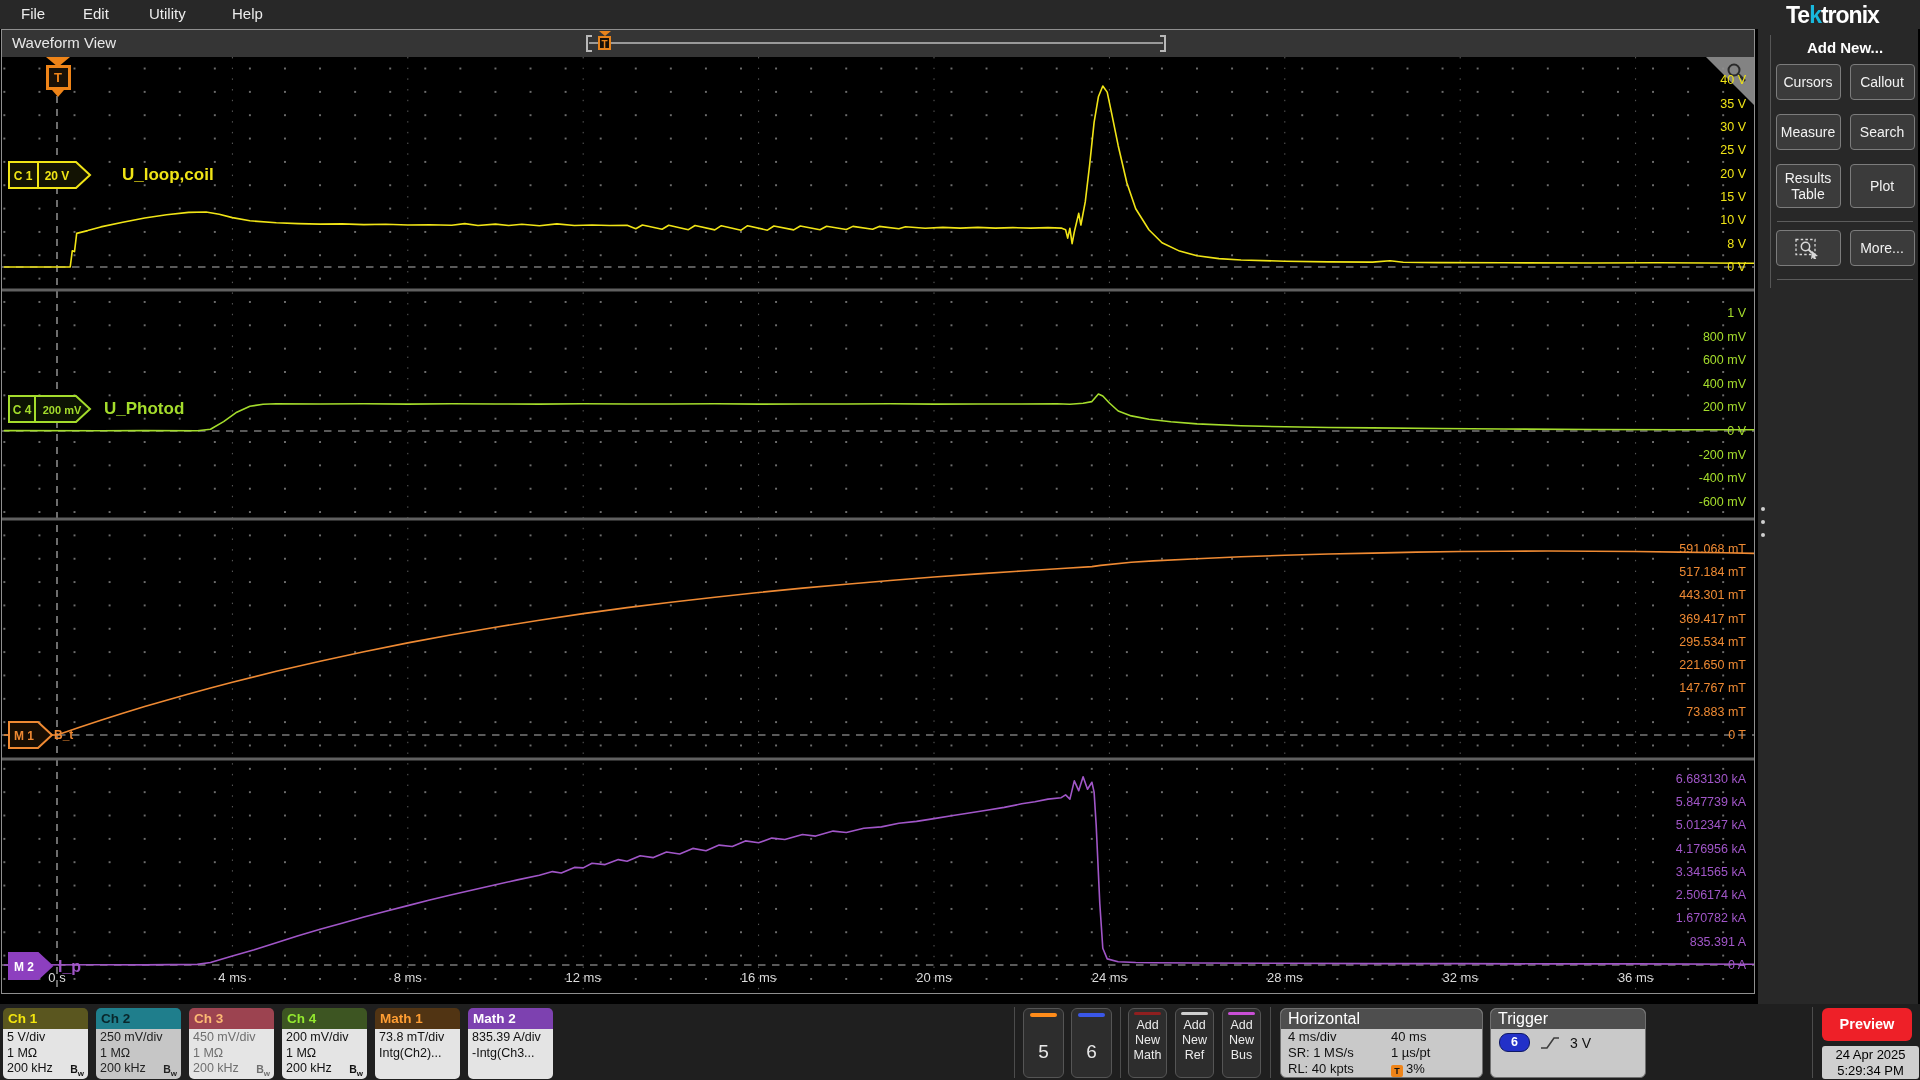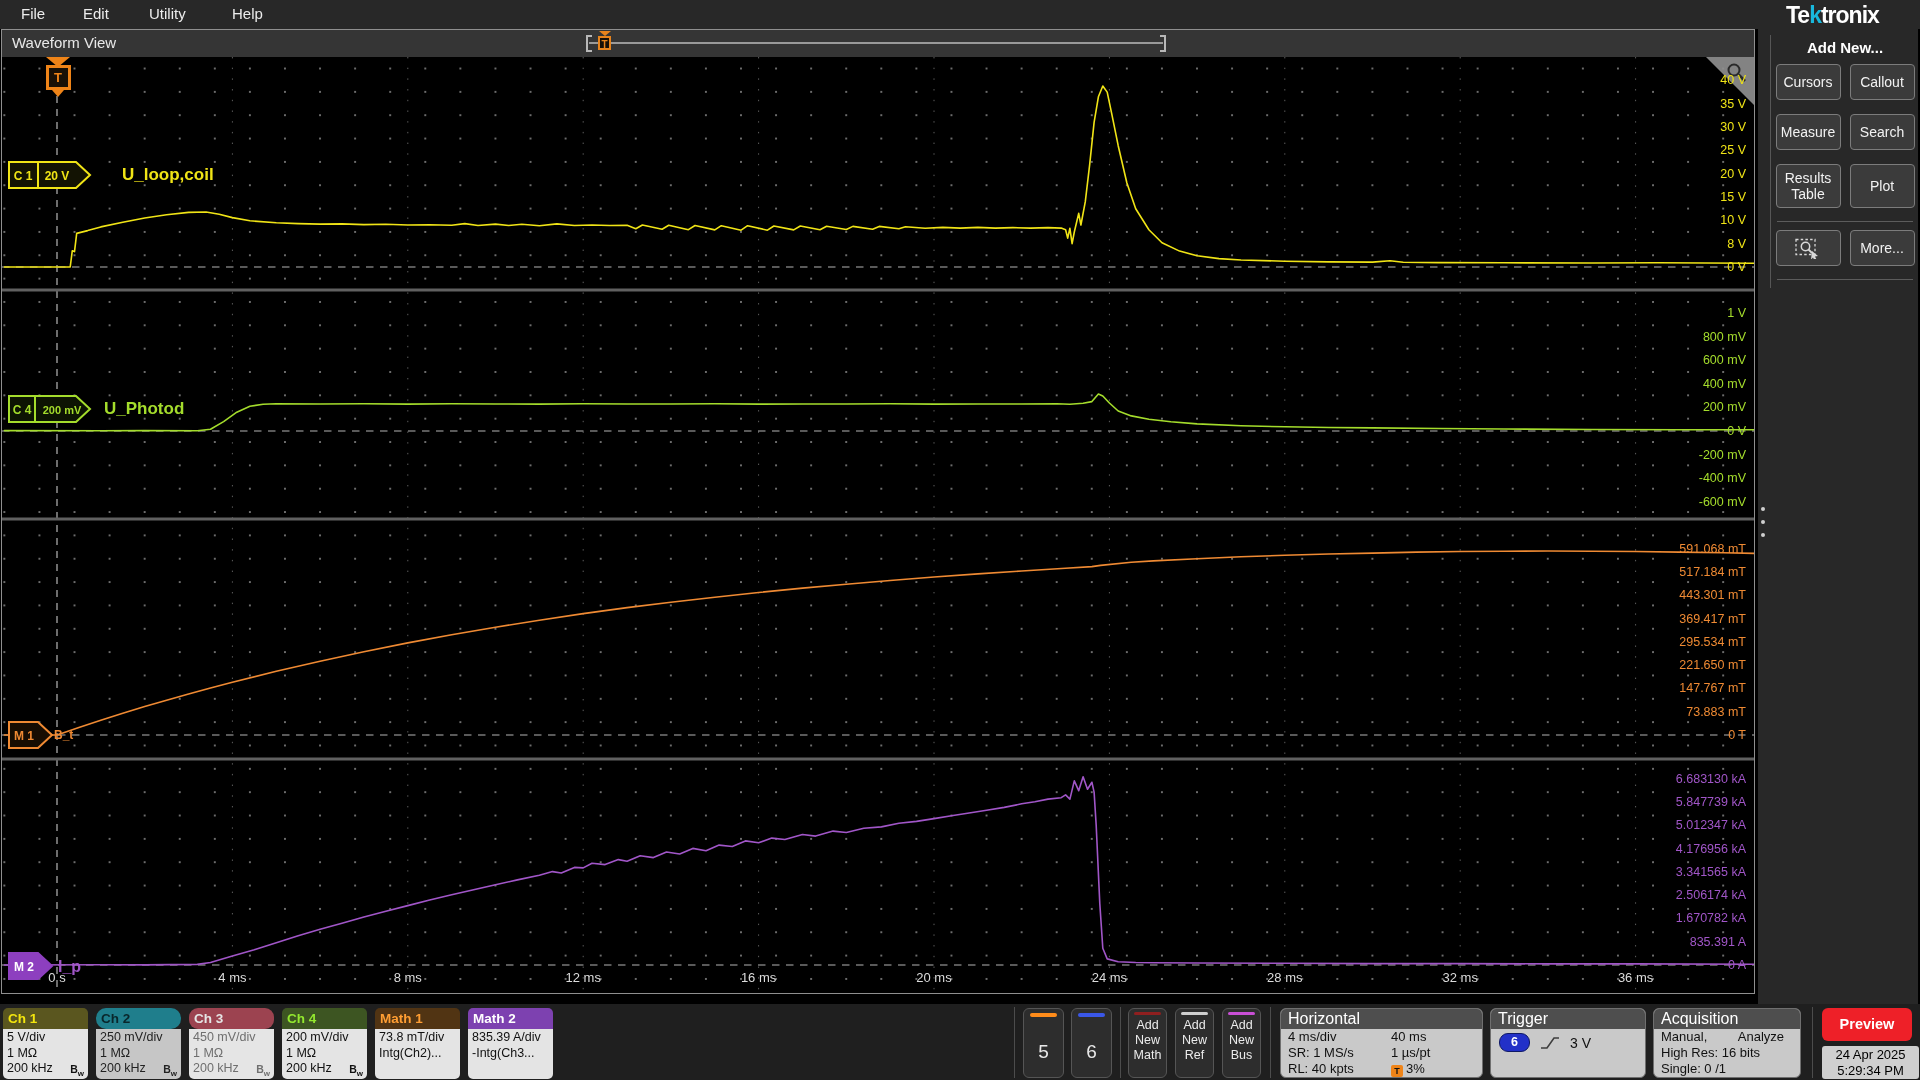--- a/index.html
+++ b/index.html
@@ -267,29 +267,29 @@
   <div id="badges">
       <div class="badge">
         <div class="bhead" style="background: rgb(90, 86, 31); color: rgb(243, 229, 14);">Ch 1</div>
         <div class="bbody" style="background: rgb(228, 228, 228); color: rgb(17, 17, 17);">
           <div class="brow">5 V/div</div>
           <div class="brow">1 MΩ</div>
           <div class="brow">200 kHz<span class="bw">B<sub>w</sub></span></div>
         </div>
       </div>
       <div class="badge">
-        <div class="bhead" style="background: rgb(31, 126, 140); color: rgb(9, 38, 43); border-radius: 10px;">Ch 2</div>
+        <div class="bhead" style="background: rgb(31, 126, 140); color: rgb(9, 38, 43);">Ch 2</div>
         <div class="bbody" style="background: rgb(198, 198, 198); color: rgb(34, 34, 34);">
           <div class="brow">250 mV/div</div>
           <div class="brow">1 MΩ</div>
           <div class="brow">200 kHz<span class="bw">B<sub>w</sub></span></div>
         </div>
       </div>
       <div class="badge">
-        <div class="bhead" style="background: rgb(156, 67, 80); color: #e5e5e5; border-radius: 9px;">Ch 3</div>
+        <div class="bhead" style="background: rgb(156, 67, 80); color: #fdba74;">Ch 3</div>
         <div class="bbody" style="background: #e5e5e5; color: rgb(111, 111, 111);">
           <div class="brow">450 mV/div</div>
           <div class="brow">1 MΩ</div>
           <div class="brow">200 kHz<span class="bw">B<sub>w</sub></span></div>
         </div>
       </div>
       <div class="badge">
         <div class="bhead" style="background: rgb(61, 85, 34); color: rgb(147, 232, 46);">Ch 4</div>
         <div class="bbody" style="background: rgb(228, 228, 228); color: rgb(17, 17, 17);">
           <div class="brow">200 mV/div</div>
@@ -366,29 +366,20 @@
     <div class="ph">Trigger</div>
     <div class="trow">
       <span class="tsrc">6</span>
       <svg width="22" height="16">
         <path d="M2 13 h6 l7 -10 h5" stroke="#3e3e3e" fill="none" stroke-width="1.6"></path>
       </svg>
       <span>3 V</span>
     </div>
   </div>
 
-  <div class="infopanel" id="acq">
-    <div class="ph">Acquisition</div>
-    <div class="arow sp">
-        <span>Manual,</span>
-        <span>Analyze</span>
-      </div>
-    <div class="arow">High Res: 16 bits</div>
-    <div class="arow">Single: 0 /1</div>
-  </div>
 
   <div class="vsep" style="left:1812px"></div>
   <div id="preview">Preview</div>
   <div id="datetime">
     <div>24 Apr 2025</div>
     <div>5:29:34 PM</div>
   </div>
 </div>
 
 </body></html>

